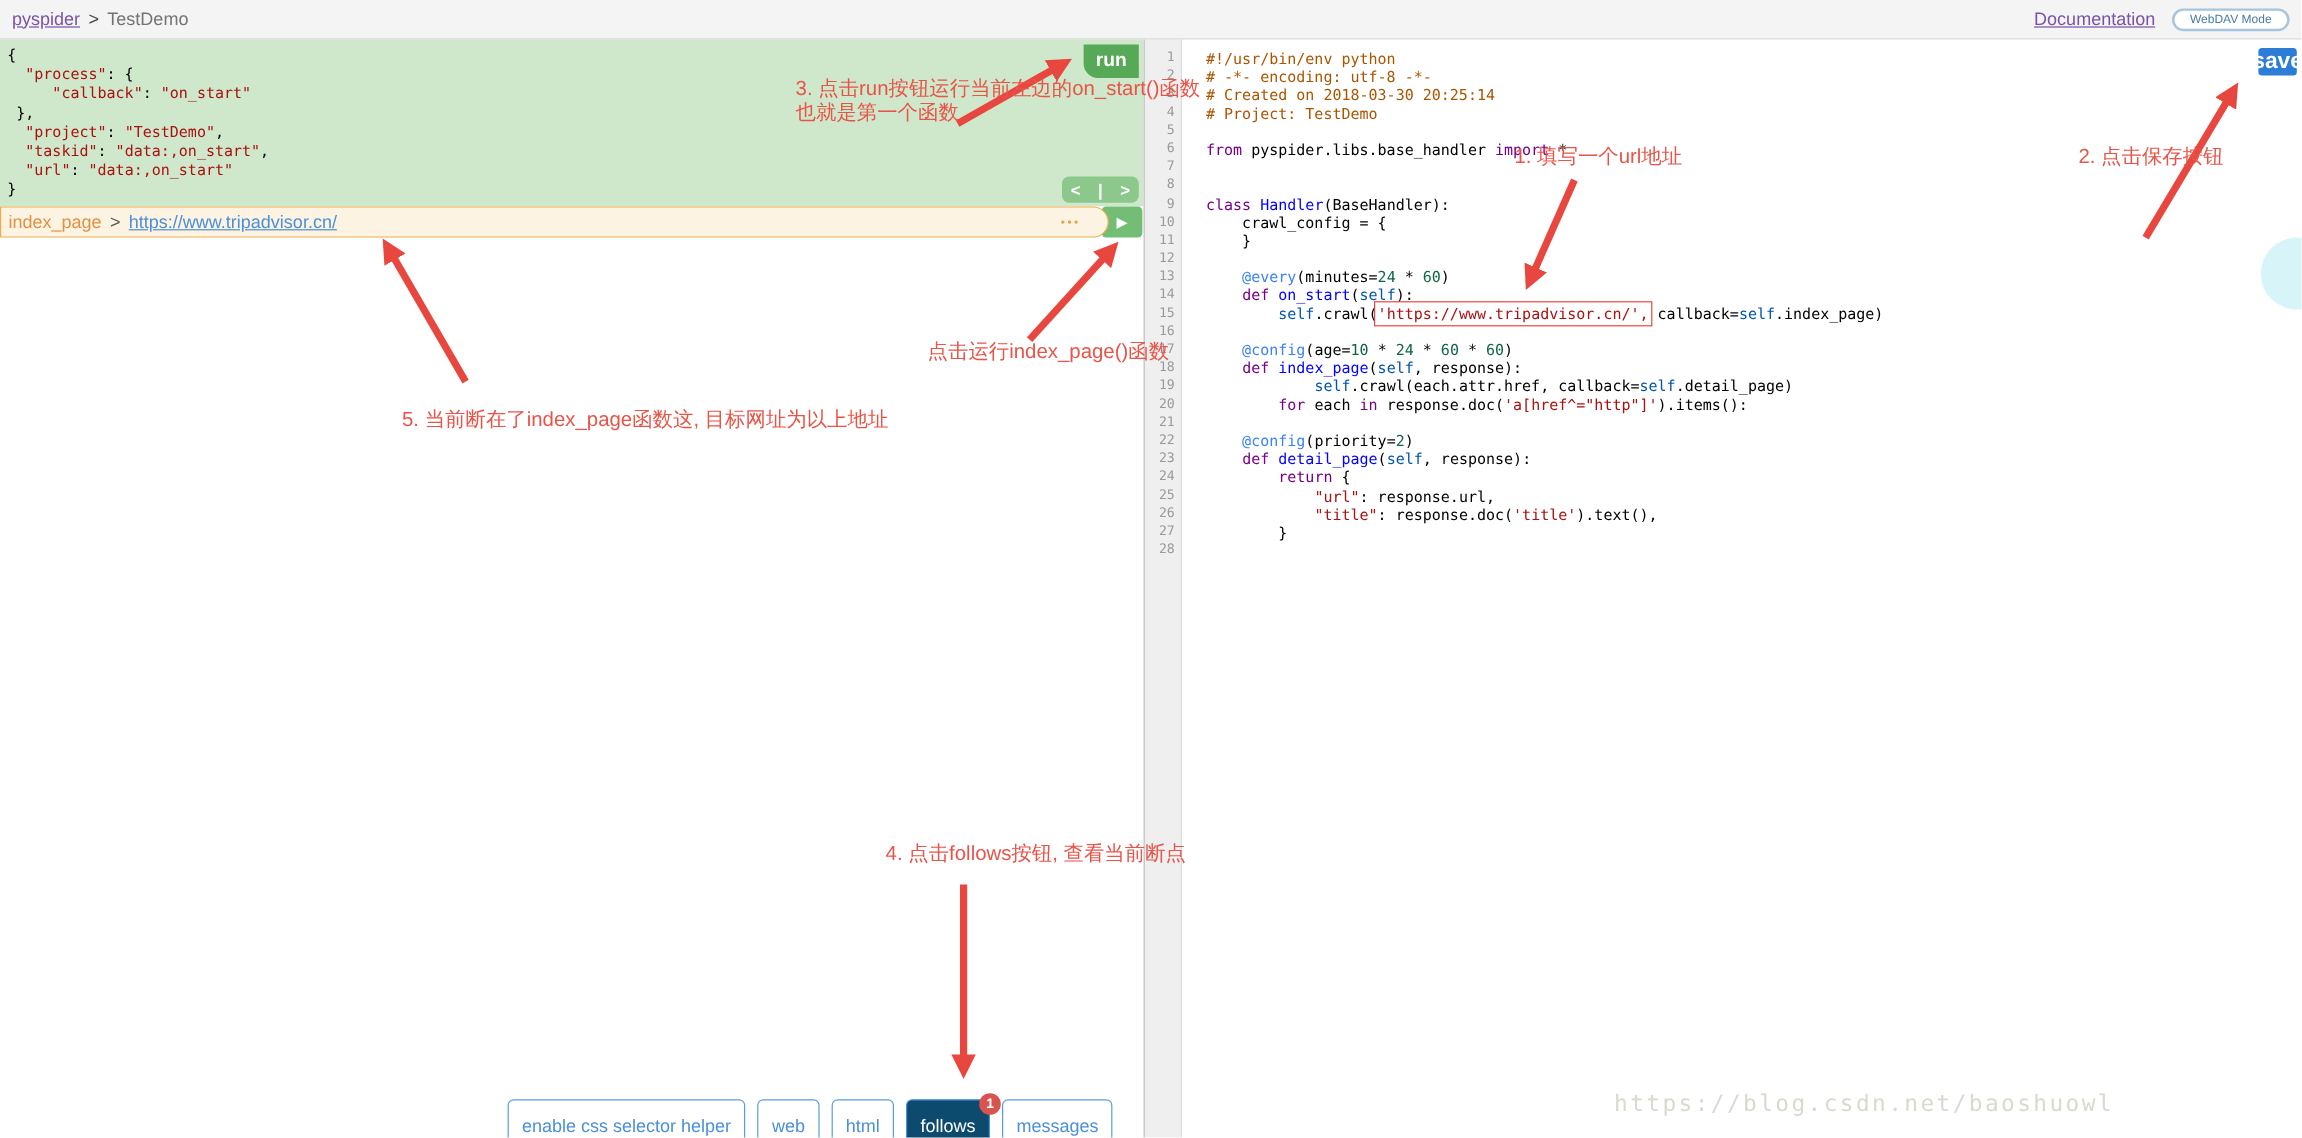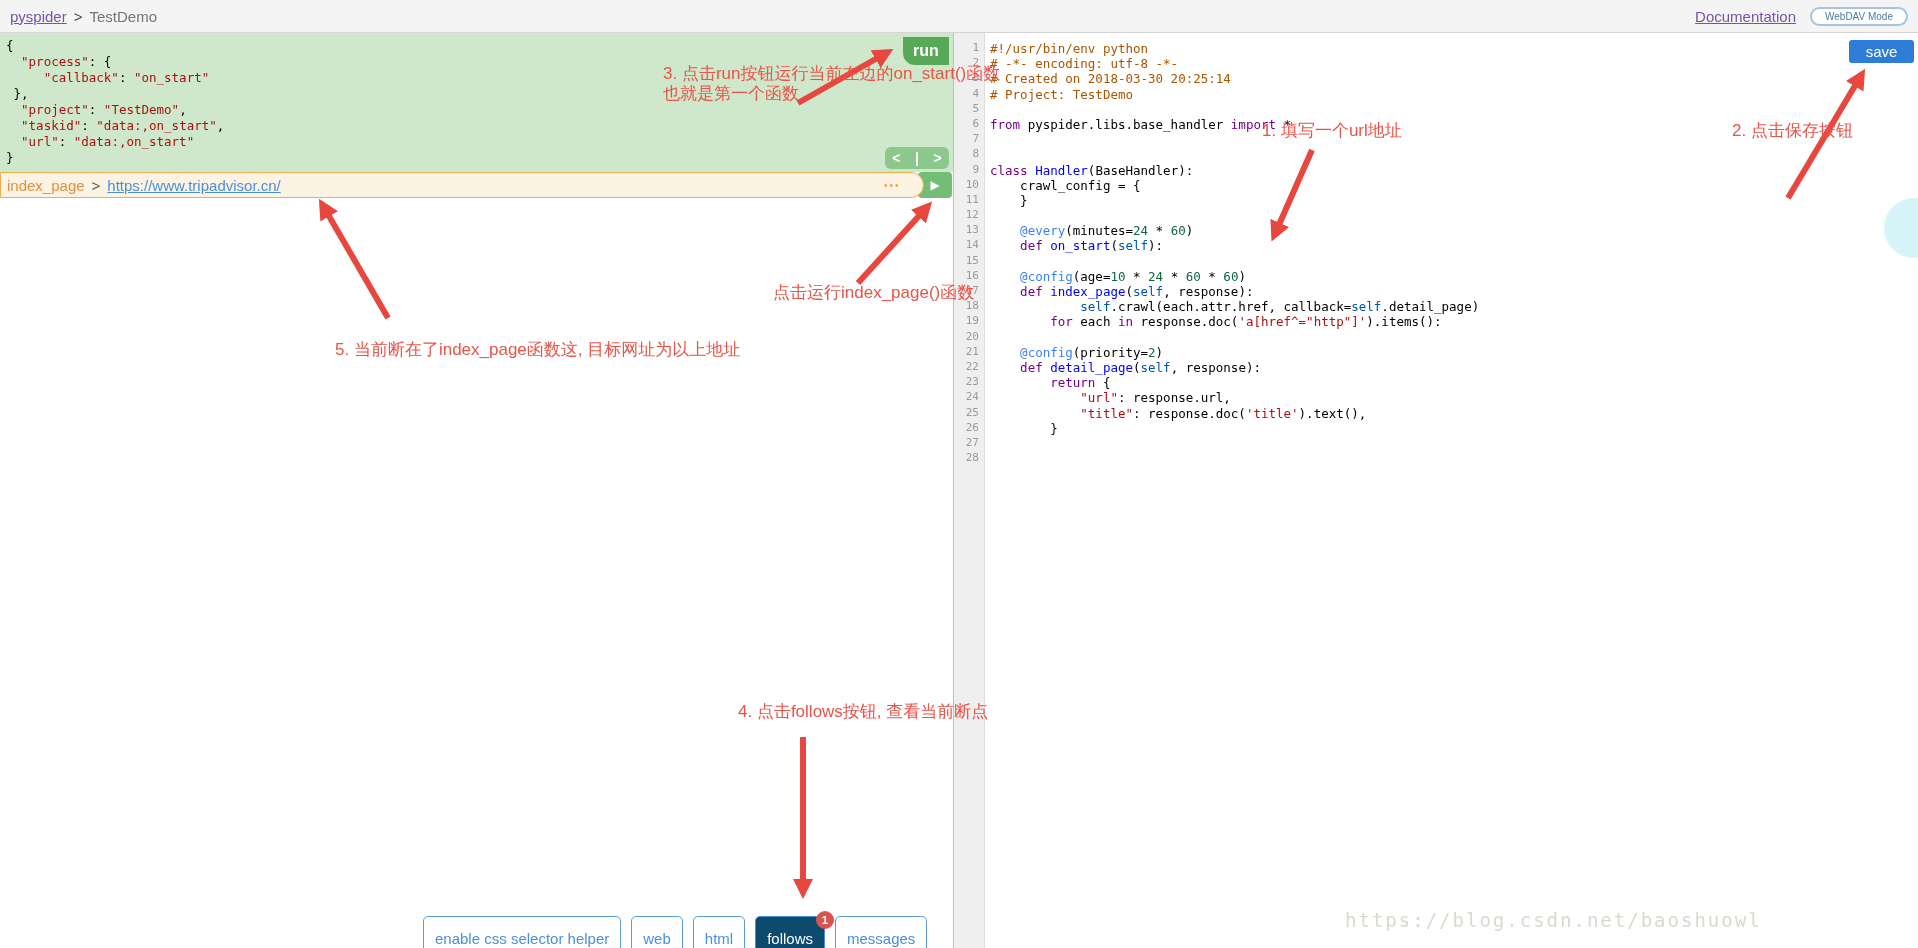--- a/index.html
+++ b/index.html
@@ -42,27 +42,27 @@
   .task-url{color:#4a90d9;text-decoration:underline;cursor:pointer}
   .row-more{position:absolute;left:884px;top:0;height:26px;display:flex;align-items:center;
             color:#e8a33d;font-size:10px;letter-spacing:2px;cursor:pointer;z-index:2}
 
   
   .gutter{position:absolute;left:953px;top:33px;width:32px;height:915px;background:#efefef;
           border-left:1px solid #c0c0c0;border-right:1px solid #ddd;padding-top:8px;
           font:11px "DejaVu Sans Mono",monospace}
   .line-num{height:15.2px;text-align:right;padding-right:5px;color:#9a9a9a}
   .code-area{position:absolute;left:985px;top:33px;width:933px;height:915px;background:#fff;
-             padding:8px 0 0 5px;font:12.5px "DejaVu Sans Mono",monospace;cursor:text}
+             padding:8px 0 0 20px;font:12.5px "DejaVu Sans Mono",monospace;cursor:text}
   .code-line{height:15.2px;white-space:pre}
   .tok-c{color:#a50}.tok-k{color:#708}.tok-d{color:#00f}.tok-s{color:#a11}
   .tok-n{color:#164}.tok-m{color:#3b82f6}.tok-v{color:#05a}.tok-p{color:#000}
   .boxed{outline:1px solid #e8473f;outline-offset:2px}
-  .save-btn{position:absolute;top:40px;right:4px;width:65px;height:23px;background:#2d7cd6;
-            color:#fff;font-weight:normal;font-size:15px;border-radius:3px;z-index:20;
+  .save-btn{position:absolute;top:40px;right:4px;width:32px;height:23px;background:#2d7cd6;
+            color:#fff;font-weight:bold;font-size:19px;border-radius:3px;z-index:20;
             display:flex;align-items:center;justify-content:center;cursor:pointer}
 
   
   .footer{position:absolute;left:423px;top:916px;display:flex;gap:10px;z-index:10}
   .fbtn{position:relative;border:1px solid #5b9bd9;color:#4a90d9;background:#fff;
         border-radius:5px;padding:13px 11px;font-size:15px;cursor:pointer;white-space:nowrap}
   .fbtn.active{background:#0c4a6e;color:#fff;border-color:#4a90d9}
   .badge{position:absolute;top:-6px;right:-10px;width:18px;height:18px;border-radius:50%;
          background:#d9534f;color:#fff;font-size:11.5px;font-weight:bold;
          display:flex;align-items:center;justify-content:center}
@@ -163,20 +163,21 @@
       <div class="code-line"></div>
       <div class="code-line"><span class="tok-k">from</span><span class="tok-p"> pyspider.libs.base_handler </span><span class="tok-k">import</span><span class="tok-p"> *</span></div>
       <div class="code-line"></div>
       <div class="code-line"></div>
       <div class="code-line"><span class="tok-k">class</span><span class="tok-p"> </span><span class="tok-d">Handler</span><span class="tok-p">(BaseHandler):</span></div>
       <div class="code-line"><span class="tok-p">    crawl_config = {</span></div>
       <div class="code-line"><span class="tok-p">    }</span></div>
       <div class="code-line"></div>
       <div class="code-line"><span class="tok-m">    @every</span><span class="tok-p">(minutes=</span><span class="tok-n">24</span><span class="tok-p"> * </span><span class="tok-n">60</span><span class="tok-p">)</span></div>
       <div class="code-line"><span class="tok-p">    </span><span class="tok-k">def</span><span class="tok-p"> </span><span class="tok-d">on_start</span><span class="tok-p">(</span><span class="tok-v">self</span><span class="tok-p">):</span></div>
+      <div class="code-line"><span class="tok-p">        </span><span class="tok-v">self</span><span class="tok-p">.crawl(</span><span class="tok-s boxed">'https://www.tripadvisor.cn/',</span><span class="tok-p"> callback=</span><span class="tok-v">self</span><span class="tok-p">.index_page)</span></div>
       <div class="code-line"></div>
       <div class="code-line"><span class="tok-m">    @config</span><span class="tok-p">(age=</span><span class="tok-n">10</span><span class="tok-p"> * </span><span class="tok-n">24</span><span class="tok-p"> * </span><span class="tok-n">60</span><span class="tok-p"> * </span><span class="tok-n">60</span><span class="tok-p">)</span></div>
       <div class="code-line"><span class="tok-p">    </span><span class="tok-k">def</span><span class="tok-p"> </span><span class="tok-d">index_page</span><span class="tok-p">(</span><span class="tok-v">self</span><span class="tok-p">, response):</span></div>
       <div class="code-line"><span class="tok-p">            </span><span class="tok-v">self</span><span class="tok-p">.crawl(each.attr.href, callback=</span><span class="tok-v">self</span><span class="tok-p">.detail_page)</span></div>
       <div class="code-line"><span class="tok-p">        </span><span class="tok-k">for</span><span class="tok-p"> each </span><span class="tok-k">in</span><span class="tok-p"> response.doc(</span><span class="tok-s">'a[href^="http"]'</span><span class="tok-p">).items():</span></div>
       <div class="code-line"></div>
       <div class="code-line"><span class="tok-m">    @config</span><span class="tok-p">(priority=</span><span class="tok-n">2</span><span class="tok-p">)</span></div>
       <div class="code-line"><span class="tok-p">    </span><span class="tok-k">def</span><span class="tok-p"> </span><span class="tok-d">detail_page</span><span class="tok-p">(</span><span class="tok-v">self</span><span class="tok-p">, response):</span></div>
       <div class="code-line"><span class="tok-p">        </span><span class="tok-k">return</span><span class="tok-p"> {</span></div>
       <div class="code-line"><span class="tok-p">            </span><span class="tok-s">"url"</span><span class="tok-p">: response.url,</span></div>

